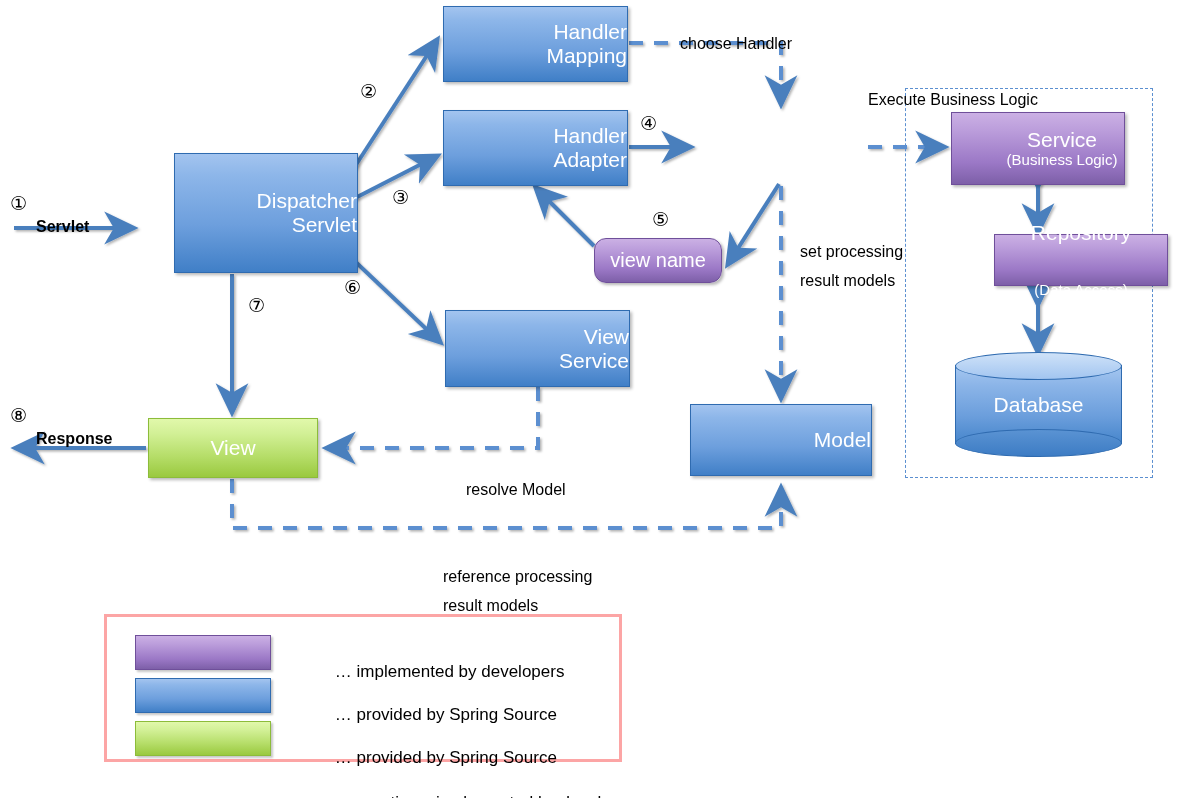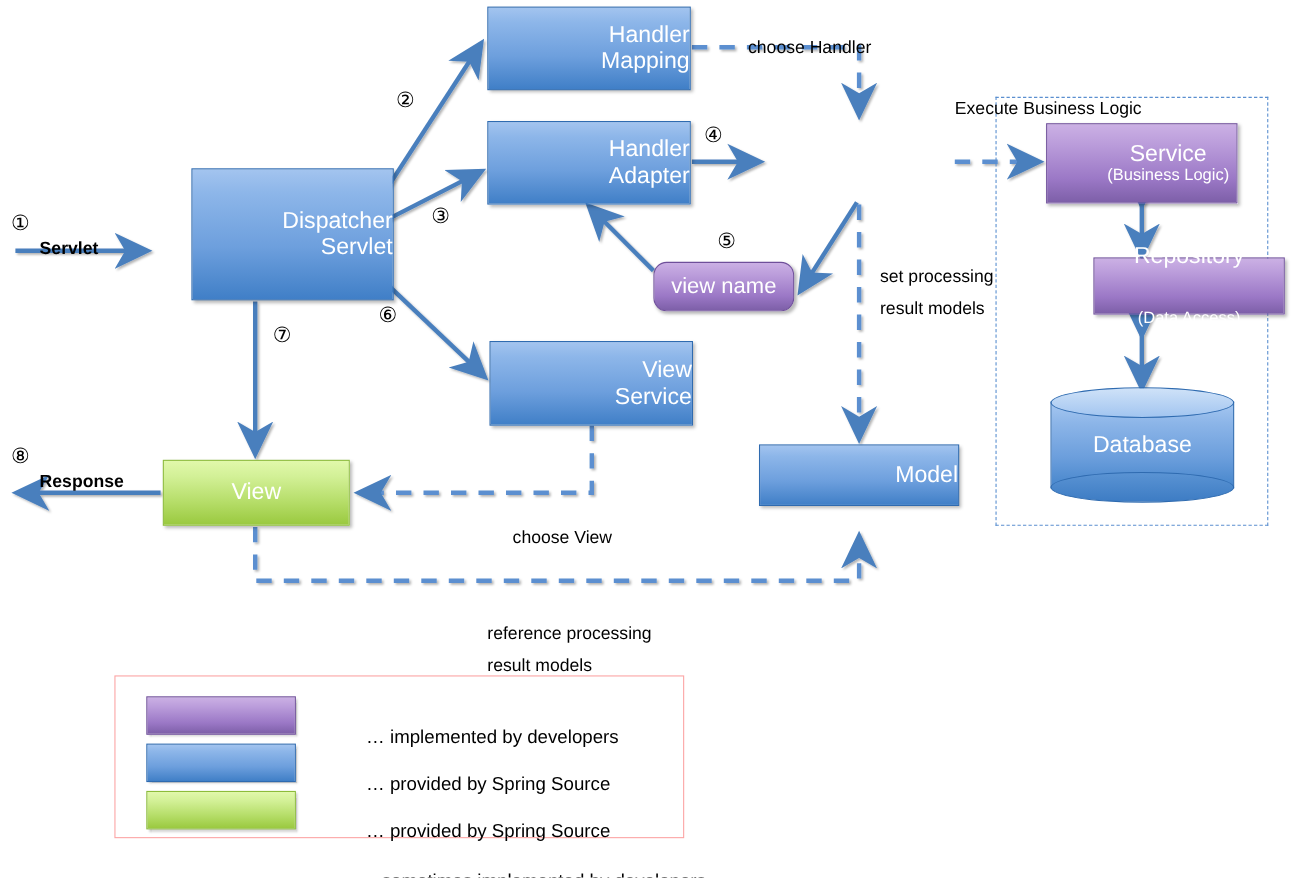--- a/index.html
+++ b/index.html
@@ -94,21 +94,21 @@
   
   .frame{
     position:absolute;
     border:1px dashed #5b8fd0;
     box-sizing:border-box;
   }
 
   
   .legend{
     position:absolute;
-    border:1px solid #fca5a5;
+    border:3px solid #fca5a5;
     background:#ffffff;
     box-sizing:border-box;
   }
   .legend .row{
     position:absolute;
     display:flex;
     align-items:flex-start;
   }
   .swatch{
     width:136px;height:35px;
@@ -202,21 +202,21 @@
 
   <div class="box blue" style="left:445px;top:310px;width:185px;height:77px;">
     <span class="t1">View</span>
     <span class="t1">Service</span>
   </div>
 
   <div class="box green" style="left:148px;top:418px;width:170px;height:60px;">
     <span class="t1">View</span>
   </div>
 
-  <div class="box blue" style="left:690px;top:404px;width:182px;height:56px;">
+  <div class="box blue" style="left:690px;top:404px;width:182px;height:72px;">
     <span class="t1">Model</span>
   </div>
 
 
   <div class="box purple pill" style="left:594px;top:238px;width:128px;height:45px;">
     <span class="t1">view name</span>
   </div>
 
   <div class="box purple" style="left:951px;top:112px;width:174px;height:73px;padding-left:48px;">
     <span class="t1">Service</span>
@@ -247,21 +247,21 @@
   <div class="num" style="left:652px;top:208px;">⑤</div>
   <div class="num" style="left:344px;top:276px;">⑥</div>
   <div class="num" style="left:248px;top:294px;">⑦</div>
 
   <div class="lab" style="left:680px;top:10px;">choose Handler</div>
   <div class="lab" style="left:868px;top:66px;">Execute Business Logic</div>
 
   <div class="lab" style="left:800px;top:218px;">set processing</div>
   <div class="lab" style="left:800px;top:247px;">result models</div>
 
-  <div class="lab" style="left:466px;top:456px;">choose View</div>
+  <div class="lab" style="left:466px;top:456px;">resolve Model</div>
 
   <div class="lab" style="left:443px;top:543px;">reference processing</div>
   <div class="lab" style="left:443px;top:572px;">result models</div>
 
   <div class="legend" style="left:104px;top:614px;width:518px;height:148px;">
 
     <div class="row" style="left:28px;top:18px;">
       <div class="swatch purple" style="background:linear-gradient(to bottom,#cbb0e4 0%,#bb9ddb 25%,#9b78c6 70%,#7d5fa8 100%);border:1px solid #6f4f9a;"></div>
       <div class="txt">
         <span>… implemented by developers</span>

